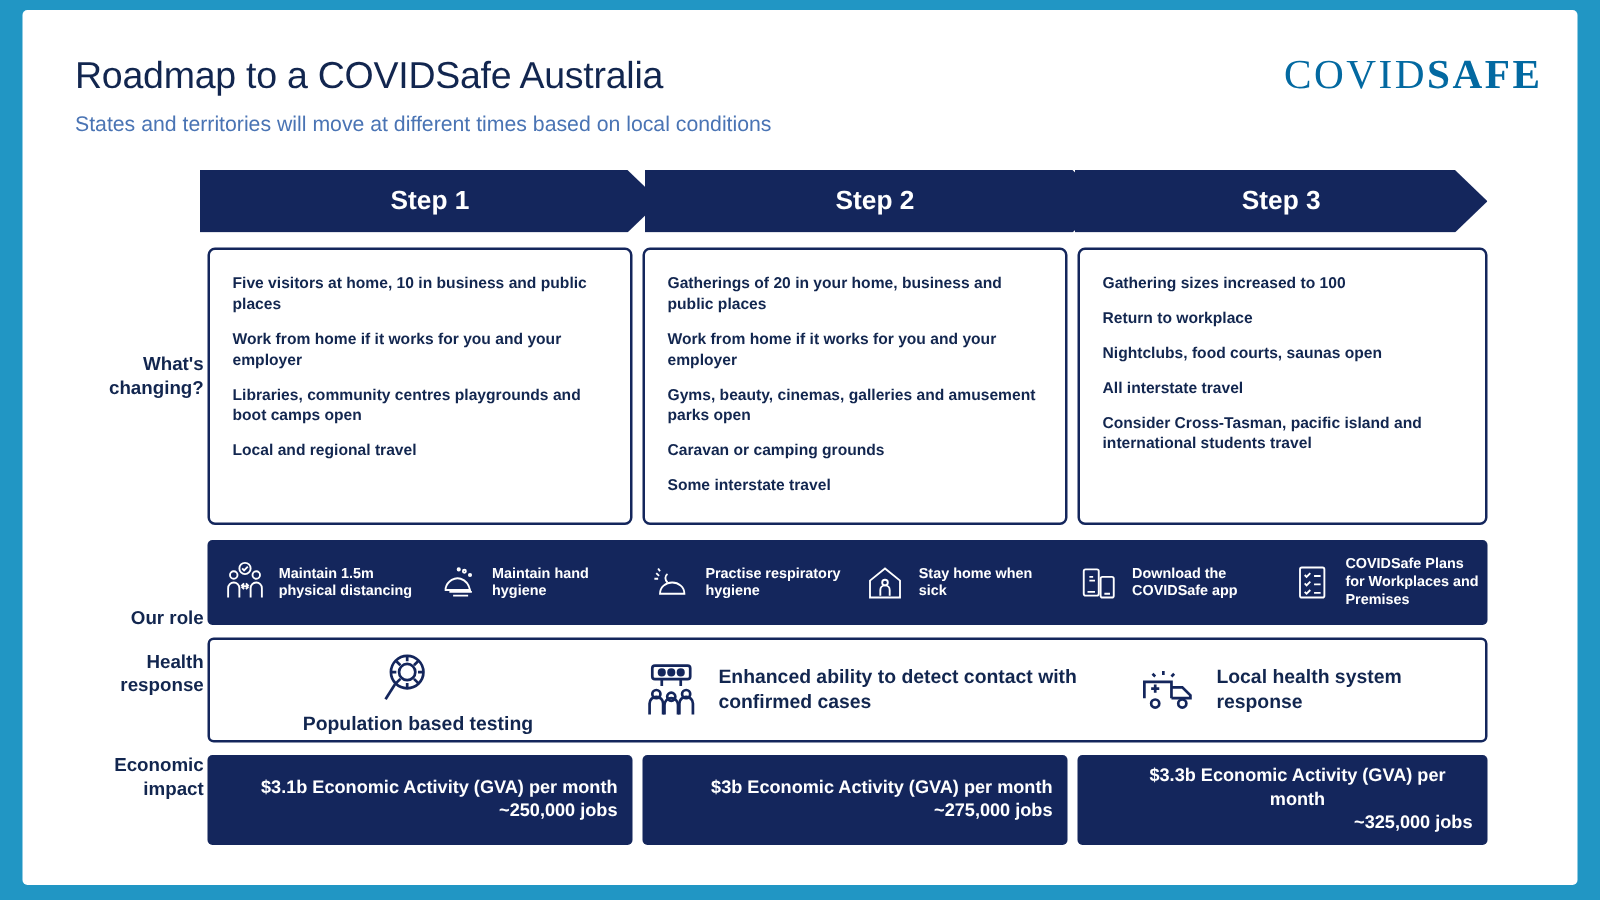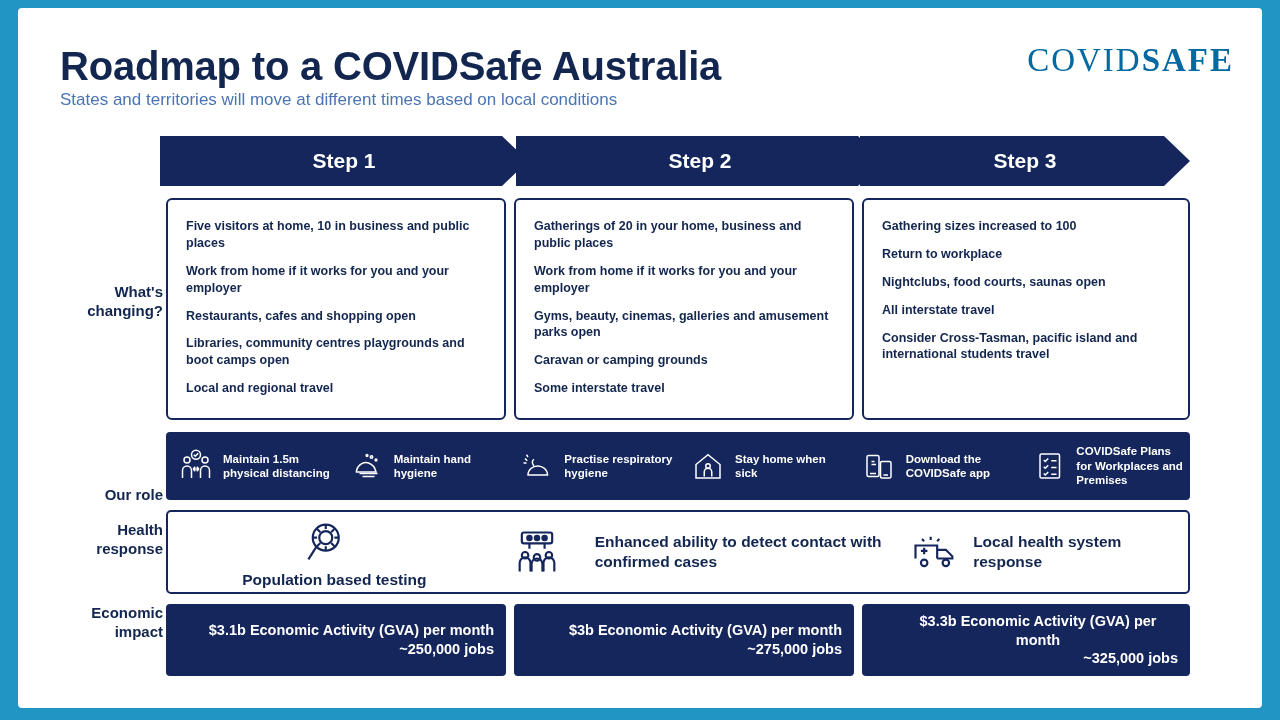--- a/index.html
+++ b/index.html
@@ -17,21 +17,21 @@
   .card {
     position: absolute;
     left: 18px; top: 8px;
     width: 1244px; height: 700px;
     background: #ffffff;
     border-radius: 4px;
   }
   
   .title {
     position: absolute; left: 42px; top: 36px;
-    font-size: 40px; font-weight: bold; color: #12264f;
+    font-size: 30px; font-weight: normal; color: #12264f;
     letter-spacing: -0.2px;
     text-align: right;
   }
   .subtitle {
     position: absolute; left: 42px; top: 82px;
     font-size: 17px; color: #4a74b4; font-weight: 400;
   }
   .brand {
     position: absolute; right: 28px; top: 34px;
     font-size: 33px; color: #0369a1; letter-spacing: 2px; font-family: Liberation Serif, serif;
@@ -114,21 +114,21 @@
     background: #fff;
     display: flex; align-items: center;
   }
   .healthitem {
     display: flex; align-items: center;
     color: #12264f; font-size: 15.5px; font-weight: bold;
     line-height: 1.3;
     padding: 0 8px 0 12px;
   }
   #health1 { width: 330px; flex-direction: column; }
-  #health2 { width: 400px; gap: 20px; }
+  #health2 { width: 400px; }
   #health3 { width: 294px; }
   .healthicon {
     width: 56px; height: 56px; flex: 0 0 56px;
     margin-right: 10px;
     display: flex; align-items: center; justify-content: center;
   }
   .healthicon svg { width: 52px; height: 52px; }
 
   
   .econbox {
@@ -167,21 +167,20 @@
 
     <div class="steps">
       <div class="chev" id="chev1">Step 1</div>
       <div class="chev" id="chev2">Step 2</div>
       <div class="chev" id="chev3">Step 3</div>
     </div>
 
     <div class="whatbox" id="what1">
       <p>Five visitors at home, 10 in business and public places</p>
       <p>Work from home if it works for you and your employer</p>
-      <p>Restaurants, cafes and shopping open</p>
       <p>Libraries, community centres playgrounds and boot camps open</p>
       <p>Local and regional travel</p>
     </div>
     <div class="whatbox" id="what2">
       <p>Gatherings of 20 in your home, business and public places</p>
       <p>Work from home if it works for you and your employer</p>
       <p>Gyms, beauty, cinemas, galleries and amusement parks open</p>
       <p>Caravan or camping grounds</p>
       <p>Some interstate travel</p>
     </div>

